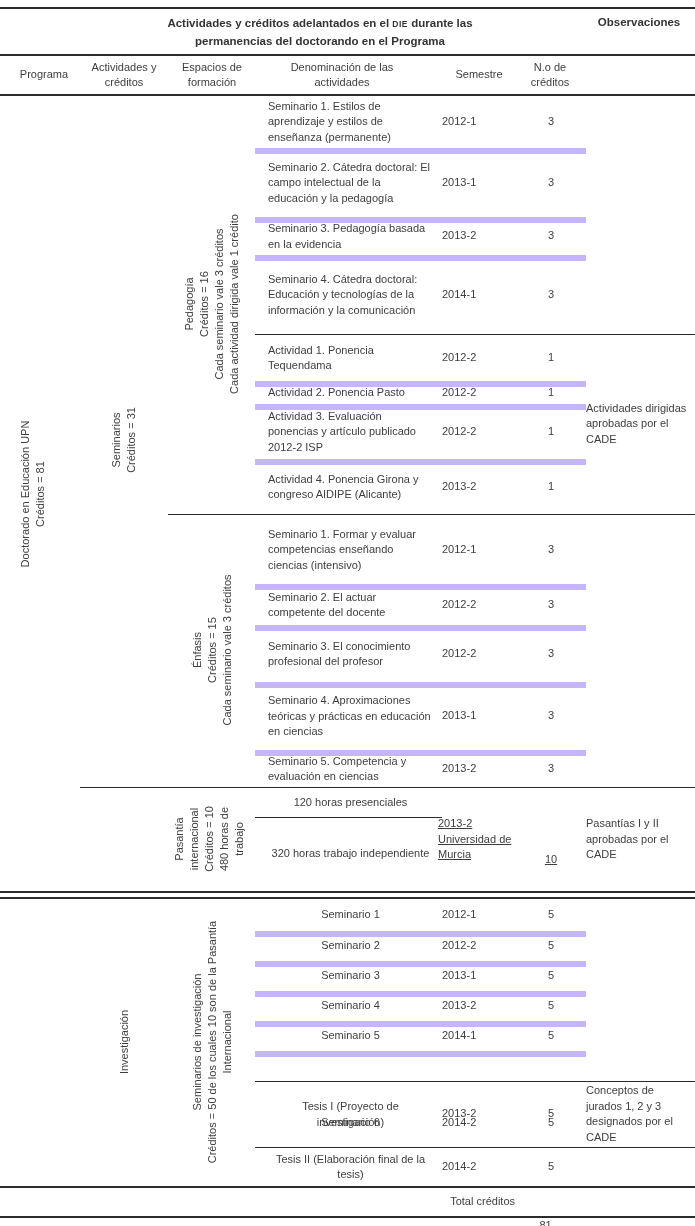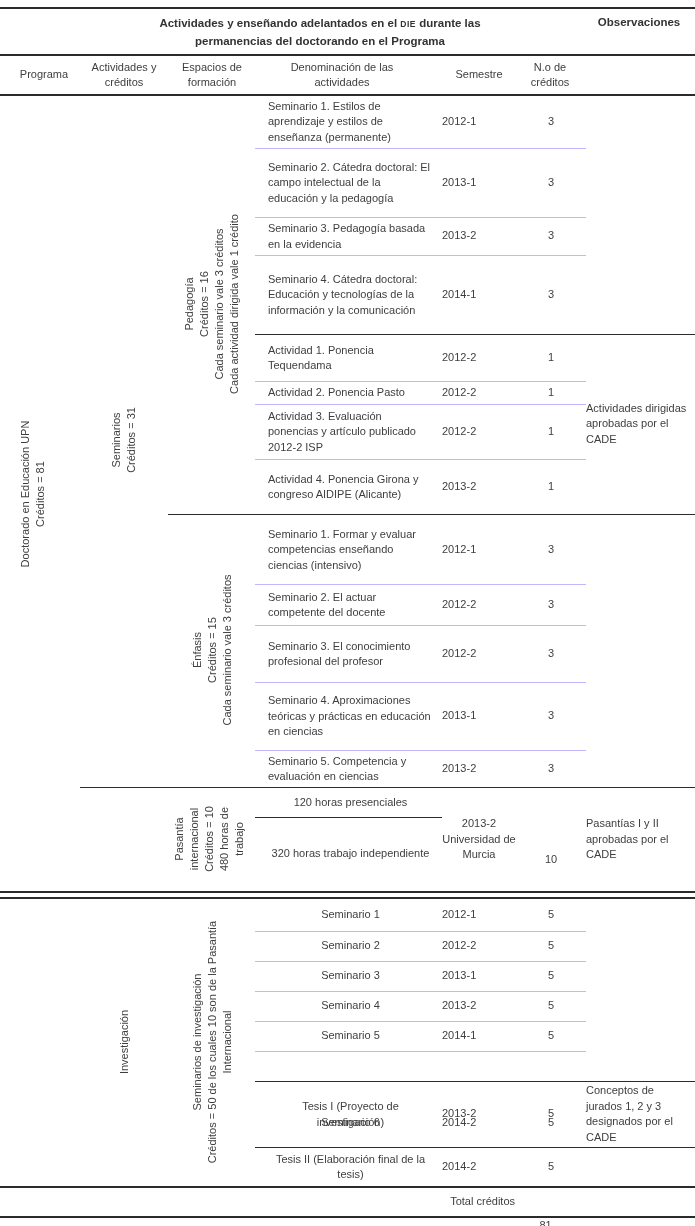--- a/index.html
+++ b/index.html
@@ -9,48 +9,48 @@
     overflow:hidden;
   }
   .rule{position:absolute;background:#2b2b2b;}
   .title-block{position:absolute;top:15px;left:80px;width:480px;text-align:center;
     font-weight:bold;font-size:11.5px;line-height:17px;color:#333;}
   .acronym{font-size:8.5px;letter-spacing:.5px;}
   .obs-header{position:absolute;top:15px;left:585px;width:108px;text-align:center;
     font-weight:bold;font-size:11.5px;color:#333;}
   .hcell{position:absolute;top:56px;height:38px;display:flex;align-items:center;
     justify-content:center;text-align:center;}
-  .row{position:absolute;left:255px;width:331px;border-bottom:1px solid #c4b5fd;}
+  .row{position:absolute;left:255px;width:331px;border-bottom:6px solid #c4b5fd;}
   .row.noborder{border-bottom:none;}
   .c-name{position:absolute;left:13px;top:50%;transform:translateY(-50%);width:165px;}
   .row.center .c-name{text-align:center;}
   .c-sem{position:absolute;left:187px;top:50%;transform:translateY(-50%);width:76px;text-align:left;}
   .c-cred{position:absolute;left:266px;top:50%;transform:translateY(-50%);width:60px;text-align:center;}
   .obs-cell{position:absolute;left:586px;width:106px;display:flex;align-items:center;
     justify-content:center;text-align:left;}
-  .band-cell{position:absolute;display:flex;align-items:center;justify-content:center;text-align:center;}
+  .band-cell{position:absolute;display:flex;align-items:center;justify-content:center;text-align:left;text-decoration:underline;}
   .vlabel{position:absolute;transform:translate(-50%,-50%) rotate(-90deg);
     text-align:center;white-space:nowrap;line-height:15px;}
   .vlabel span{display:block;}
   .total-label{position:absolute;top:1187px;left:360px;width:155px;height:29px;
     display:flex;align-items:center;justify-content:flex-end;}
   .total-value{position:absolute;top:1187px;left:518px;width:55px;height:14px;
     display:flex;align-items:center;justify-content:center;margin-top:32px;}
 </style>
 </head>
 <body>
 
 <div class="sheet">
 
   <div class="rule" style="top:7px;left:0;width:695px;height:2px"></div>
   <div class="rule" style="top:54px;left:0;width:695px;height:1.5px"></div>
   <div class="rule" style="top:94px;left:0;width:695px;height:2px"></div>
 
   <div class="title-block">
-    <span><span>Actividades y enseñando adelantados en el </span><span class="acronym">DIE</span><span> durante las</span></span><br>
+    <span><span>Actividades y créditos adelantados en el </span><span class="acronym">DIE</span><span> durante las</span></span><br>
     <span>permanencias del doctorando en el Programa</span>
   </div>
   <div class="obs-header">Observaciones</div>
 
   <div class="hcell" style="left:8px;width:72px">Programa</div>
   <div class="hcell" style="left:80px;width:88px">Actividades y créditos</div>
   <div class="hcell" style="left:170px;width:84px">Espacios de formación</div>
   <div class="hcell" style="left:262px;width:160px">Denominación de las actividades</div>
   <div class="hcell" style="left:440px;width:78px">Semestre</div>
   <div class="hcell" style="left:520px;width:60px">N.o de créditos</div>

